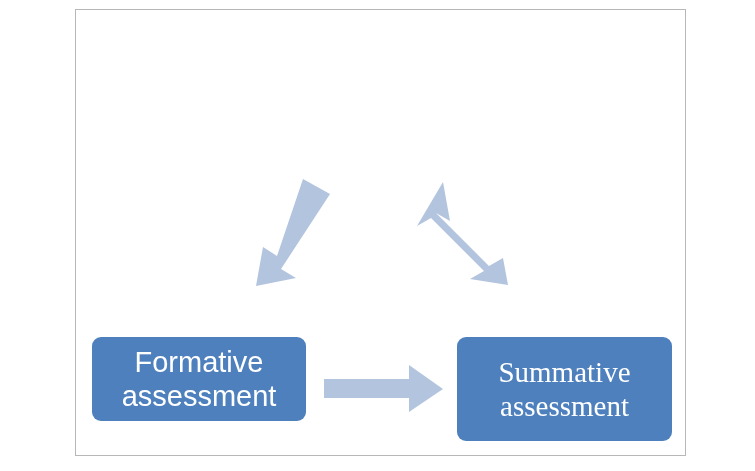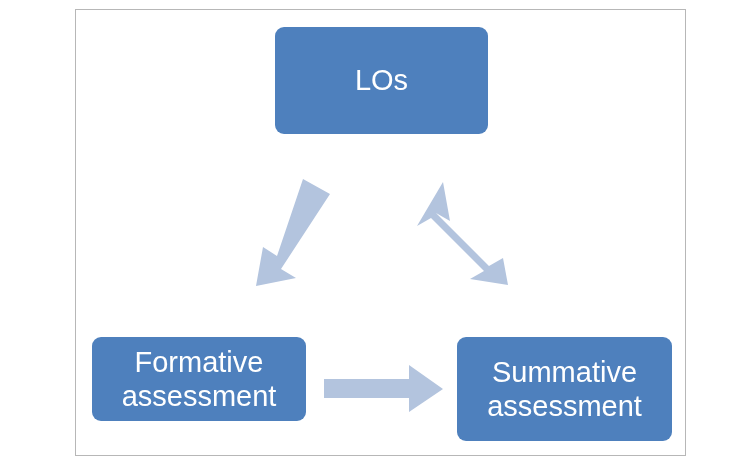--- a/index.html
+++ b/index.html
@@ -72,20 +72,21 @@
     height: 84px;
     font-size: 29px;
   }
 
   #node-summative {
     left: 457px;
     top: 337px;
     width: 215px;
     height: 104px;
     font-size: 29px;
+    font-family: Liberation Serif, serif;
   }
 
   
   #arrow-layer {
     position: absolute;
     left: 0;
     top: 0;
     width: 755px;
     height: 471px;
     pointer-events: none;
@@ -103,23 +104,20 @@
 
   <svg id="arrow-layer" viewBox="0 0 755 471" width="755" height="471" xmlns="http://www.w3.org/2000/svg">
 
     <polygon class="arrow-shape" fill="#b3c4de" points="303,179 330,194 281,269 296,278 256,286 263,247 277,256"></polygon>
 
     <polygon class="arrow-shape" fill="#b3c4de" points="443,182 450,221 436,213 489,266 503,258 508,285 470,279 484,271 431,218 417,226"></polygon>
 
     <polygon class="arrow-shape" fill="#b3c4de" points="324,379 409,379 409,365 443,389 409,412 409,398 324,398"></polygon>
   </svg>
 
-  <div class="node" id="node-los">
-    <span class="node-label">LOs</span>
-  </div>
 
   <div class="node" id="node-formative">
     <span class="node-label">Formative
 assessment</span>
   </div>
 
   <div class="node" id="node-summative">
     <span class="node-label">Summative
 assessment</span>
   </div>

